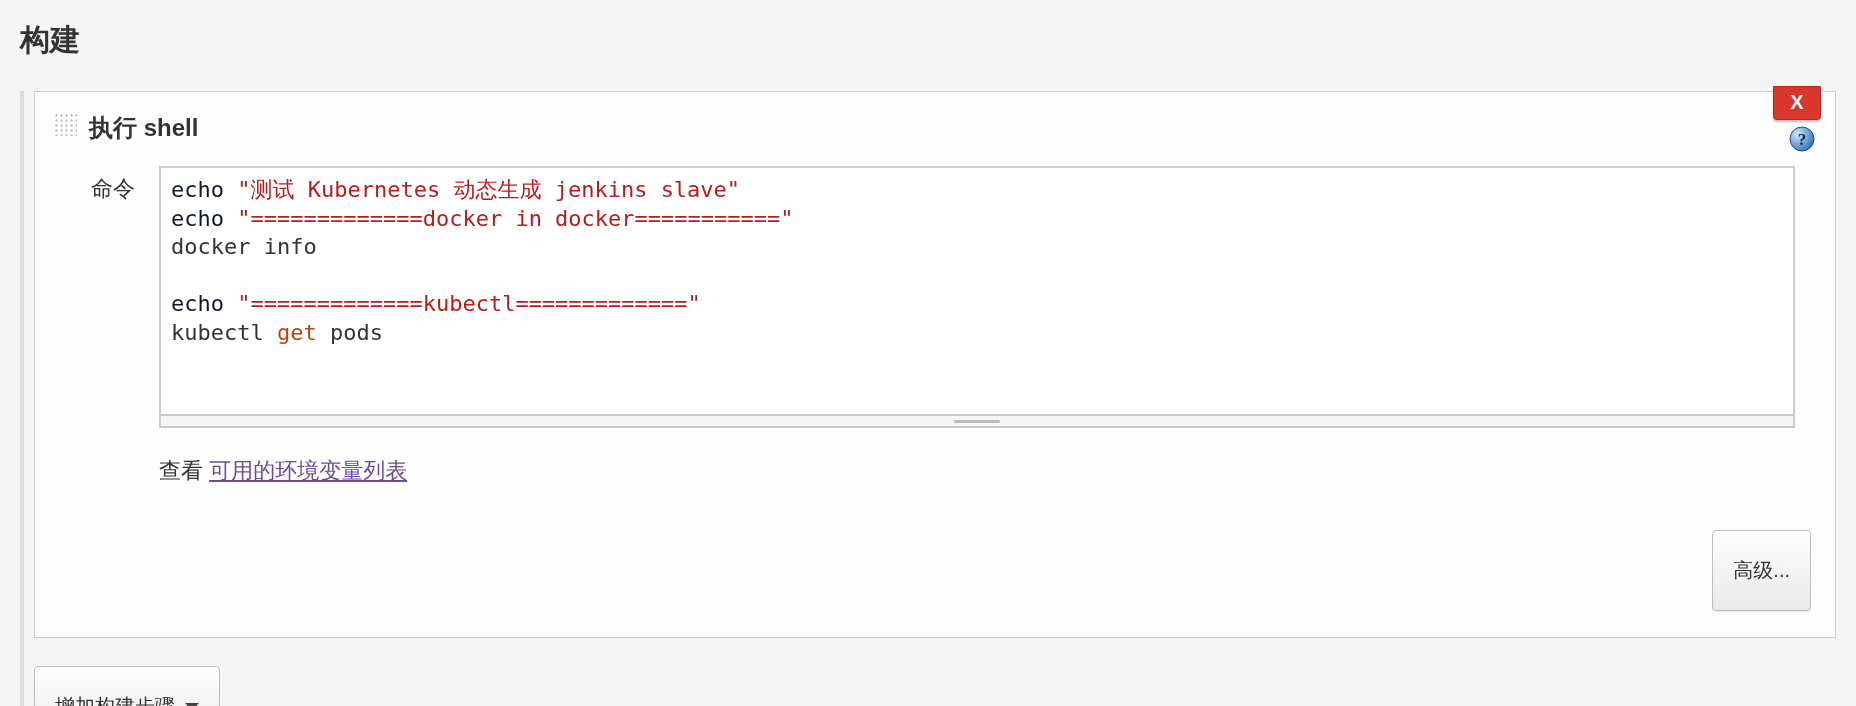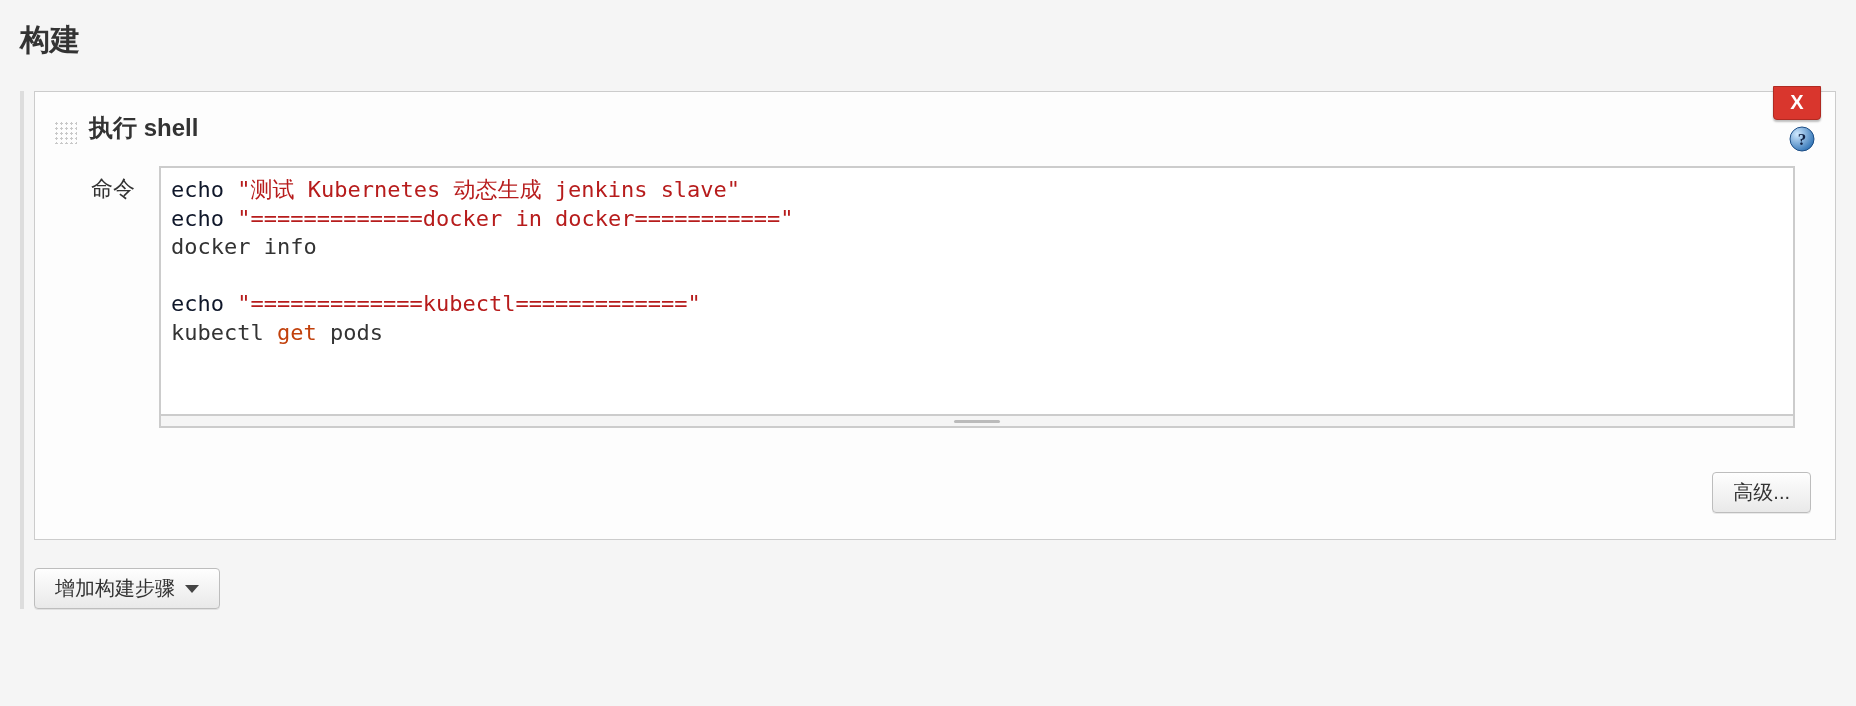--- a/index.html
+++ b/index.html
@@ -24,21 +24,21 @@
   }
   .builder-block {
     position: relative;
     border: 1px solid #ccc;
     background: #fdfdfd;
     padding: 20px 18px 26px 18px;
     margin-bottom: 28px;
   }
   .builder-head {
     display: flex;
-    align-items: flex-end;
+    align-items: flex-start;
     margin-bottom: 22px;
   }
   .drag-handle {
     width: 24px;
     height: 24px;
     margin-right: 12px;
     
     background-image: radial-gradient(#c8c8c8 1.2px, transparent 1.2px);
     background-size: 5px 5px;
     background-position: 1px 1px;
@@ -135,21 +135,21 @@
     display: flex;
     justify-content: flex-end;
     margin-top: 44px;
     margin-right: 6px;
   }
   .btn {
     background: linear-gradient(#fefefe, #e9e9e9);
     border: 1px solid #bdbdbd;
     border-radius: 4px;
     font-size: 20px;
-    padding: 6px 20px;
+    padding: 26px 20px;
     cursor: pointer;
     color: #333;
     box-shadow: 0 1px 0 rgba(0,0,0,0.08);
   }
   .add-step {
     display: inline-flex;
     align-items: center;
   }
   .caret-down {
     display: inline-block;
@@ -195,20 +195,23 @@
           <div class="code-area" id="code-area"><span class="tok-kw">echo</span> <span class="tok-str">"测试 Kubernetes 动态生成 jenkins slave"</span>
 <span class="tok-kw">echo</span> <span class="tok-str">"=============docker in docker==========="</span>
 docker info
 
 <span class="tok-kw">echo</span> <span class="tok-str">"=============kubectl============="</span>
 kubectl <span class="tok-get">get</span> pods</div>
           <div class="resize-grip">
               <span></span>
             </div>
 
+          <div class="hint-row">
+            <span>查看 </span><a class="link-a">可用的环境变量列表</a>
+          </div>
         </div>
       </div>
 
       <div class="advanced-row">
         <button class="btn">高级...</button>
       </div>
     </div>
 
     <button class="btn add-step">
       <span>增加构建步骤</span>

